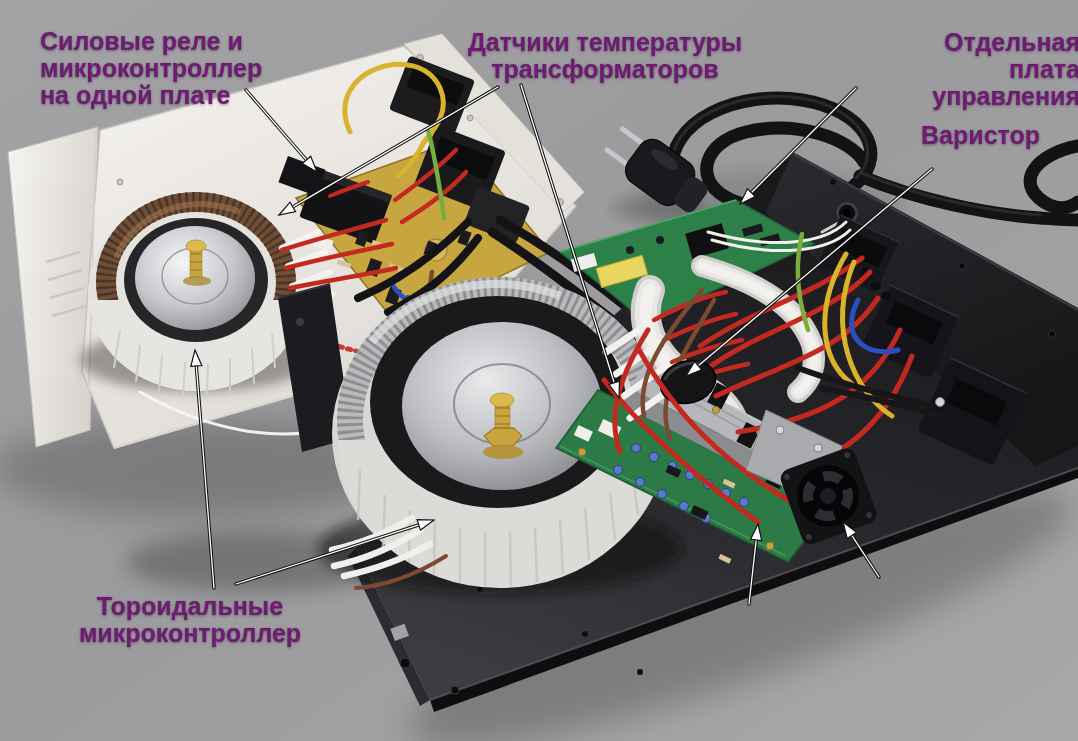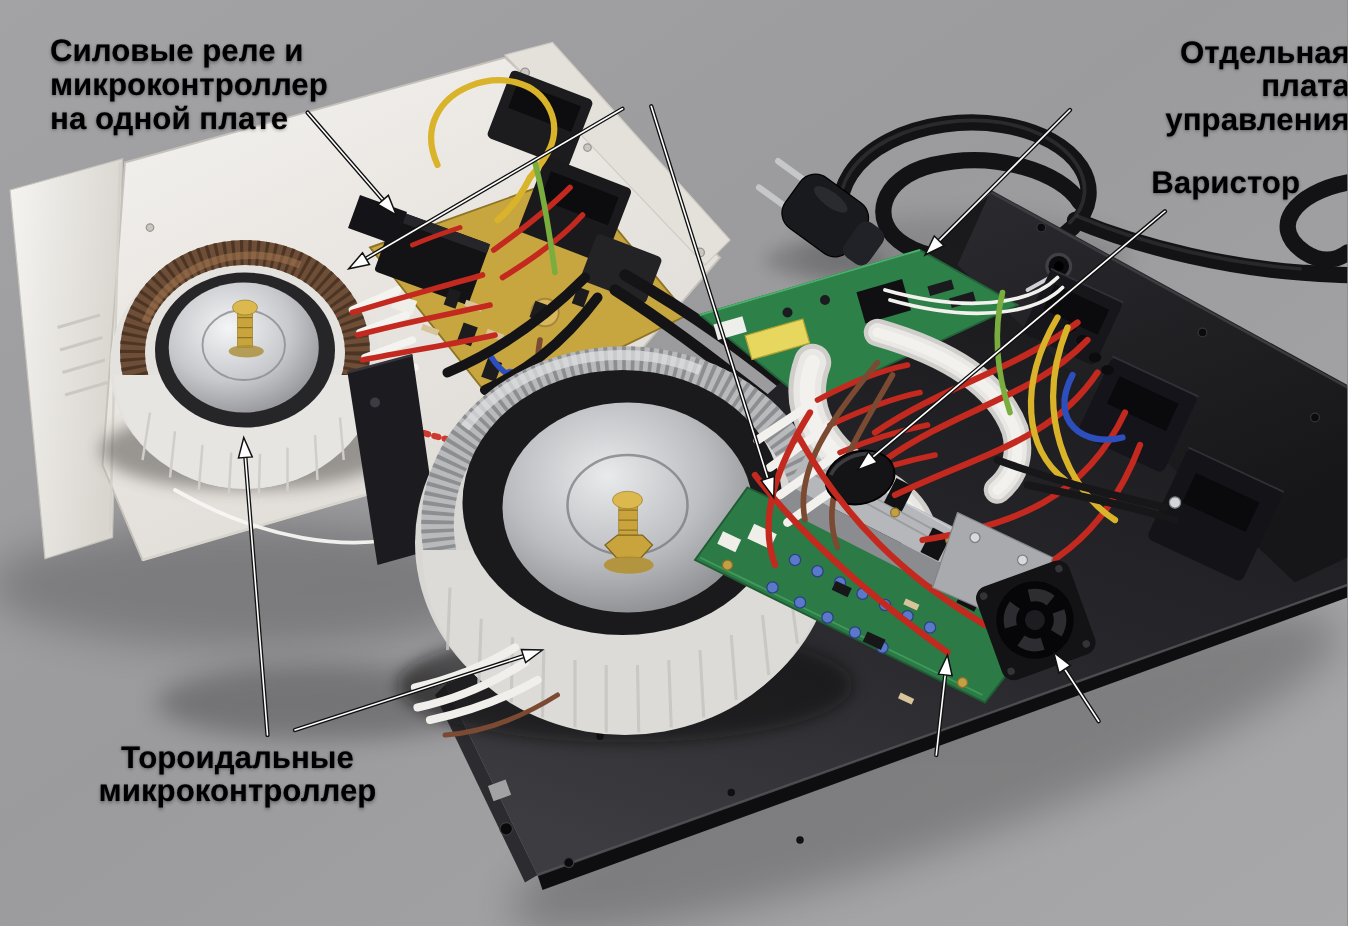--- a/index.html
+++ b/index.html
@@ -5,21 +5,21 @@
   html,body{margin:0;padding:0;background:#7e7e81;}
   .stage{
     position:relative; width:1078px; height:741px; overflow:hidden;
     font-family:"Liberation Sans", sans-serif;
     background:#9e9ea1;
   }
   .stage svg.scene{position:absolute;left:0;top:0;}
   .stage svg.callouts{position:absolute;left:0;top:0;pointer-events:none;}
   .label{
     position:absolute;
-    color:#000000;
+    color:#701a75;
     font-weight:bold;
     font-size:25px;
     line-height:27px;
     white-space:pre-line;
     text-shadow:0 1px 3px rgba(0,0,0,.35), 0 0 1px rgba(0,0,0,.25);
     pointer-events:none;
   }
   .al{text-align:left}.ac{text-align:center}.ar{text-align:right}
 </style>
 </head>
@@ -491,19 +491,21 @@
       <line x1="236" y1="584" x2="418.8" y2="524.9" stroke="#111" stroke-width="3.4"></line>
           <line x1="236" y1="584" x2="418.8" y2="524.9" stroke="#fff" stroke-width="1.3"></line>
       <polygon points="434,520 420.5,530.1 417.1,519.7" fill="#fff" stroke="#111" stroke-width="1.2"></polygon>
     </g>
   </g>
 </svg>
 
 <div class="label al" style="left:40px;  top:28px;  width:250px;">Силовые реле и
 микроконтроллер
 на одной плате</div>
+<div class="label ac" style="left:440px; top:29px;  width:330px;">Датчики температуры
+трансформаторов</div>
 <div class="label ar" style="left:870px; top:29px;  width:210px;">Отдельная плата
 управления</div>
-<div class="label ar" style="left:920px; top:133px; width:120px;">Варистор</div>
+<div class="label ar" style="left:920px; top:122px; width:120px;">Варистор</div>
 <div class="label ac" style="left:60px;  top:593px; width:260px;">Тороидальные
 микроконтроллер</div>
 
 </div>
 
 </body></html>

